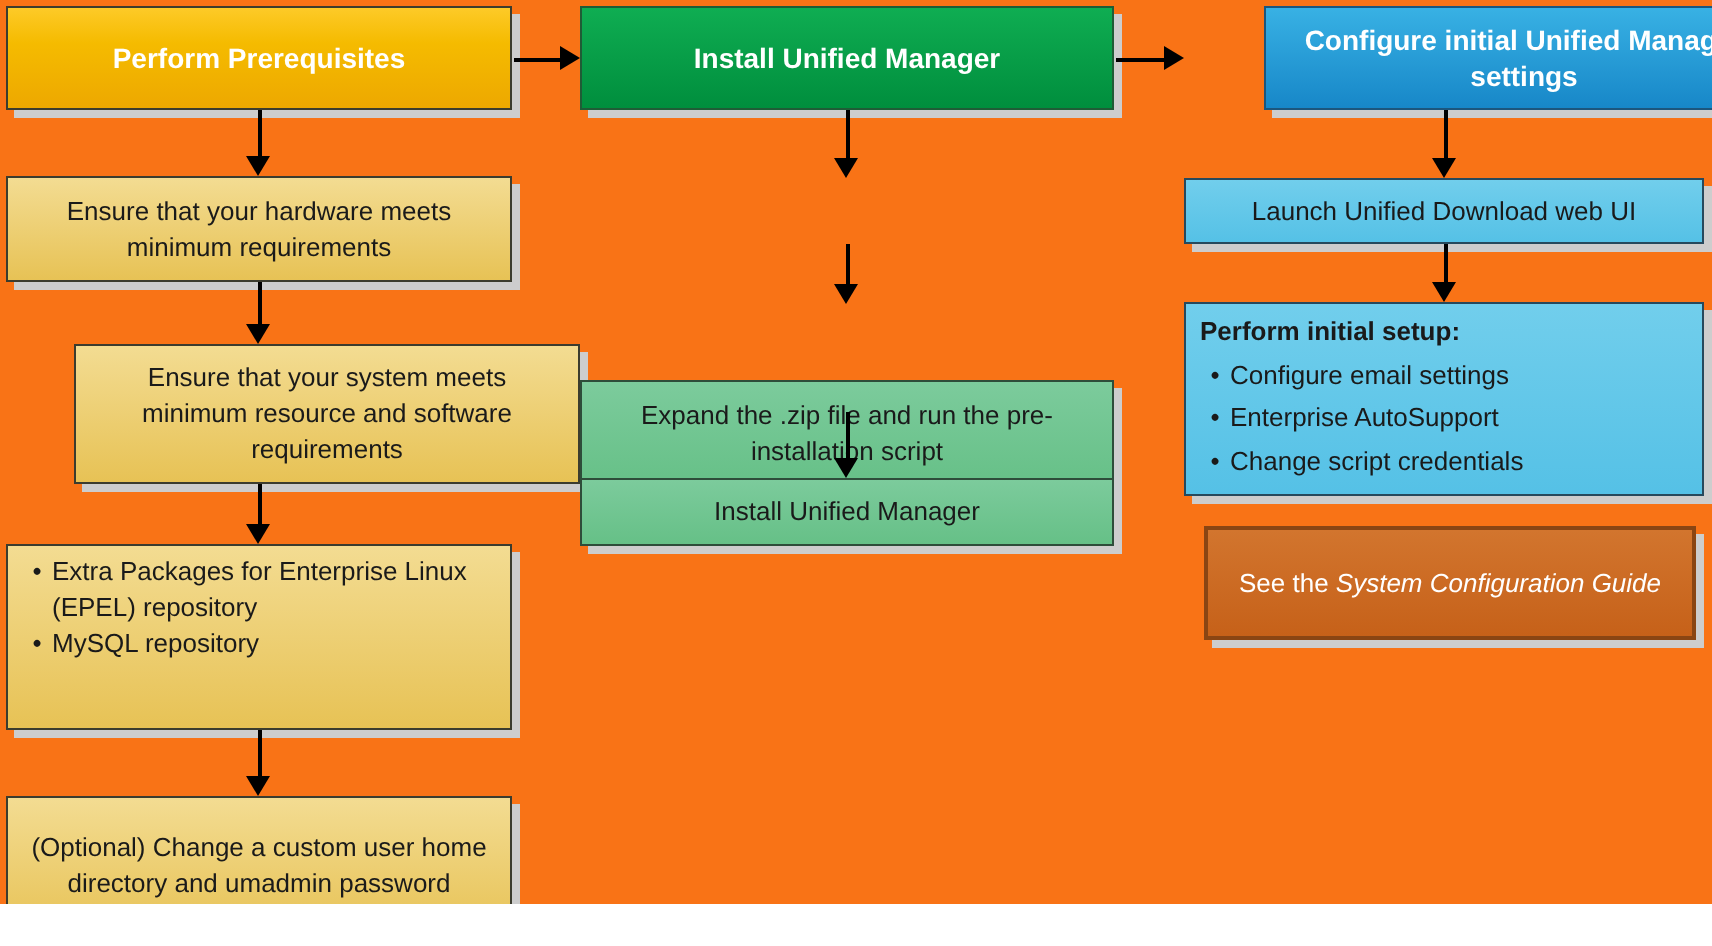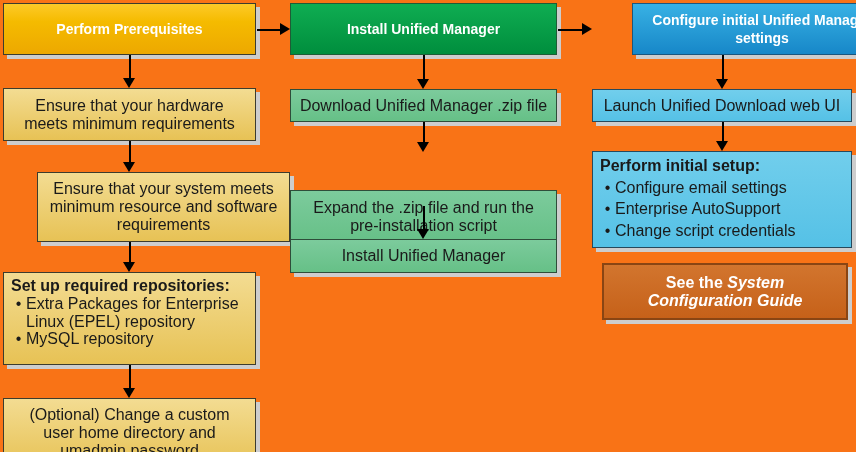--- a/index.html
+++ b/index.html
@@ -9,41 +9,41 @@
     background:#f97316;
     font-family:"Liberation Sans", sans-serif;
     overflow:hidden;
   }
   .box{
     position:absolute;
     box-sizing:border-box;
     border:1px solid #3c3c2e;
     box-shadow:4px 4px 0 0 #cdcdcd;
     color:#1a1a1a;
-    font-size:16px;
+    font-size:13px;
     line-height:18px;
   }
   .center{
     display:flex;align-items:center;justify-content:center;
     text-align:center;
     padding:2px 8px;
   }
   .hdr{
     color:#ffffff;font-weight:bold;font-size:14px;line-height:18px;
   }
   .gold{ background:linear-gradient(to bottom,#fdca28,#f5bb00 35%,#eda800); }
   .yellow{ background:linear-gradient(to bottom,#f3dc92,#e7c255); }
   .dgreen{ background:linear-gradient(to bottom,#0fad52,#008e3d); border-color:#1f5c36;}
   .green{ background:linear-gradient(to bottom,#7ccb9c,#66c087); border-color:#2e4d3a;}
   .dblue{ background:linear-gradient(to bottom,#38b1e4,#1787c8); border-color:#1c567d;}
   .lblue{ background:linear-gradient(to bottom,#71ceec,#55c1e6); border-color:#27495c;}
   .orange{
     background:linear-gradient(to bottom,#d2752e,#c66119);
     border:2px solid #8a4513;
-    color:#ffffff;font-weight:bold;text-align:center;
+    color:#ffffff;font-weight:normal;text-align:center;
   }
   .leftbox{ text-align:left; padding:4px 6px 2px 7px; }
   .btitle{ margin:0;font-weight:bold; }
   .bullet-row{ display:flex; }
   .dot{ width:15px; flex:0 0 15px; text-align:center; }
   .bullet-text{ flex:1; }
   
   .va{ position:absolute; width:13px; }
   .va-line{ position:absolute; left:6px; top:0; bottom:8px; width:1.5px; background:#000; }
   .va-head{
@@ -74,21 +74,20 @@
 
   <div class="box center yellow" style="left:3px;top:88px;width:253px;height:53px;">
     <span>Ensure that your hardware meets minimum requirements</span>
   </div>
 
   <div class="box center yellow" style="left:3px;top:172px;width:253px;height:70px;margin-left:34px;">
     <span>Ensure that your system meets minimum resource and software requirements</span>
   </div>
 
   <div class="box leftbox yellow repo-lines" style="left:3px;top:272px;width:253px;height:93px;">
-    <div class="btitle">Set up required repositories:</div>
     <div class="bullet-row">
       <span class="dot">•</span>
       <span class="bullet-text">Extra Packages for Enterprise Linux (EPEL) repository</span>
     </div>
     <div class="bullet-row">
       <span class="dot">•</span>
       <span class="bullet-text">MySQL repository</span>
     </div>
   </div>
 
@@ -115,23 +114,20 @@
 
   <div class="ha" style="left:257px;top:23px;width:33px;">
     <div class="ha-line"></div>
     <div class="ha-head"></div>
   </div>
 
   <div class="box center hdr dgreen" style="left:290px;top:3px;width:267px;height:52px;">
     <span>Install Unified Manager</span>
   </div>
 
-  <div class="box center green" style="left:290px;top:89px;width:267px;height:33px;">
-    <span>Download Unified Manager .zip file</span>
-  </div>
 
   <div class="box center green" style="left:290px;top:142px;width:267px;height:54px;margin-top:48px;">
     <span>Expand the .zip file and run the pre-installation script</span>
   </div>
 
   <div class="box center green" style="left:290px;top:239px;width:267px;height:34px;">
     <span>Install Unified Manager</span>
   </div>
 
   <div class="va" style="left:417px;top:55px;height:34px;">

